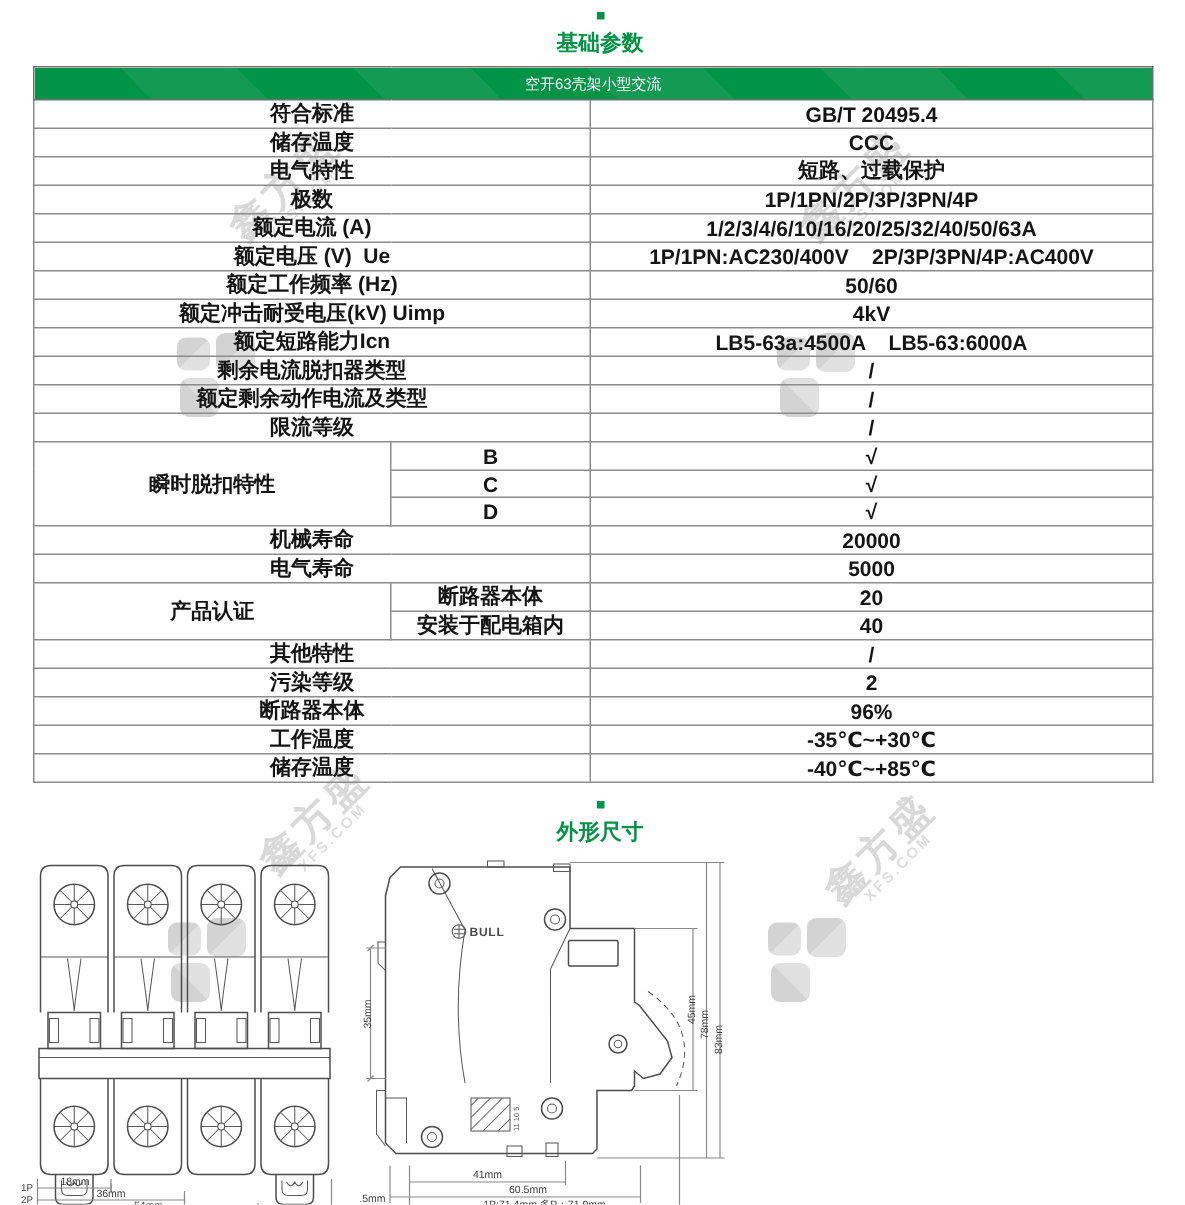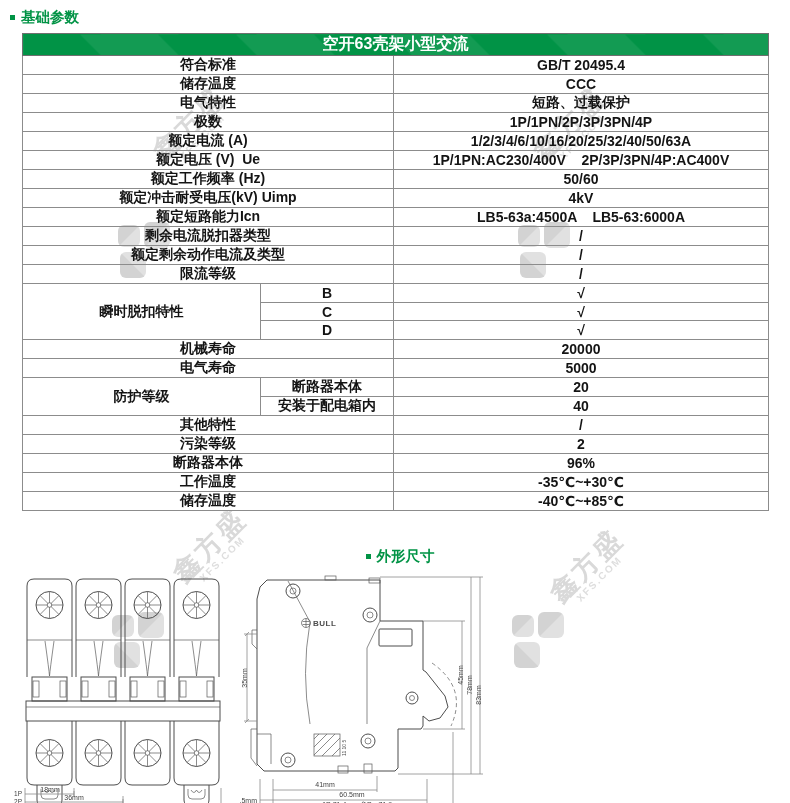--- a/index.html
+++ b/index.html
@@ -14,30 +14,30 @@
   .wm-text .latin{font-size:10px;letter-spacing:2px;font-weight:bold;color:#dedede;}
   .wm-logo{position:absolute;width:52px;height:78px;}
   .wm-logo i{position:absolute;display:block;border-radius:6px;
     background:linear-gradient(135deg,#d3d3d3 49%,#e1e1e1 51%);}
   .wm-logo i.a{left:0;top:3px;width:22px;height:22px;}
   .wm-logo i.b{left:26px;top:0;width:26px;height:26px;}
   .wm-logo i.c{left:2px;top:30px;width:26px;height:26px;background:linear-gradient(45deg,#d3d3d3 49%,#e1e1e1 51%);}
   
   .content{position:relative;z-index:1;}
   .sec-title{display:flex;align-items:center;gap:6px;margin:8px 0 6px 10px;
-    color:#019345;font-size:14.5px;font-weight:bold;}
+    color:#019345;font-size:14.5px;font-weight:bold;flex-direction:column;}
   .sec-title .bullet{width:5px;height:5px;background:#019345;flex:0 0 auto;}
-  .sec-title.second{margin-top:36px;justify-content:center;}
+  .sec-title.second{margin-top:12px;justify-content:center;}
   table.spec{border-collapse:collapse;table-layout:fixed;width:746px;margin:2px 0 0 22px;}
   table.spec td{border:1px solid #8c8c8c;height:17.7px;padding:0 4px;text-align:center;
     font-size:14px;font-weight:600;color:#141414;white-space:pre-wrap;overflow:hidden;}
   table.spec td.thead{
     background:#019346;
     background-image:repeating-linear-gradient(45deg,transparent 0 55px,rgba(255,255,255,.07) 55px 110px);
-    color:#ffffff;font-size:16px;font-weight:bold;height:21px;border-color:#6f6f6f;}
+    color:#ffffff;font-size:10px;font-weight:normal;height:21px;border-color:#6f6f6f;}
   
   .drawings{position:relative;height:252px;margin-top:8px;}
   .drawings svg{position:absolute;top:0;}
   svg .ln{stroke:#4d4d4d;stroke-width:1;fill:none;}
   svg .thin{stroke:#5a5a5a;stroke-width:.7;fill:none;}
   svg .dim{stroke:#8a8a8a;stroke-width:.8;fill:none;}
   svg text{fill:#3f3f3f;font-family:"Liberation Sans",sans-serif;}
   svg .dimtxt{font-size:7px;}
   svg .poletxt{font-size:6.5px;}
   svg .brandtxt{font-size:8px;font-weight:bold;fill:#4d4d4d;letter-spacing:.5px;}
@@ -165,21 +165,21 @@
         </tr>
     <tr>
           <td colspan="2">机械寿命</td>
           <td>20000</td>
         </tr>
     <tr>
           <td colspan="2">电气寿命</td>
           <td>5000</td>
         </tr>
     <tr>
-          <td rowspan="2">防护等级</td>
+          <td rowspan="2">产品认证</td>
           <td>断路器本体</td>
           <td>20</td>
         </tr>
     <tr>
           <td>安装于配电箱内</td>
           <td>40</td>
         </tr>
     <tr>
           <td colspan="2">其他特性</td>
           <td>/</td>

